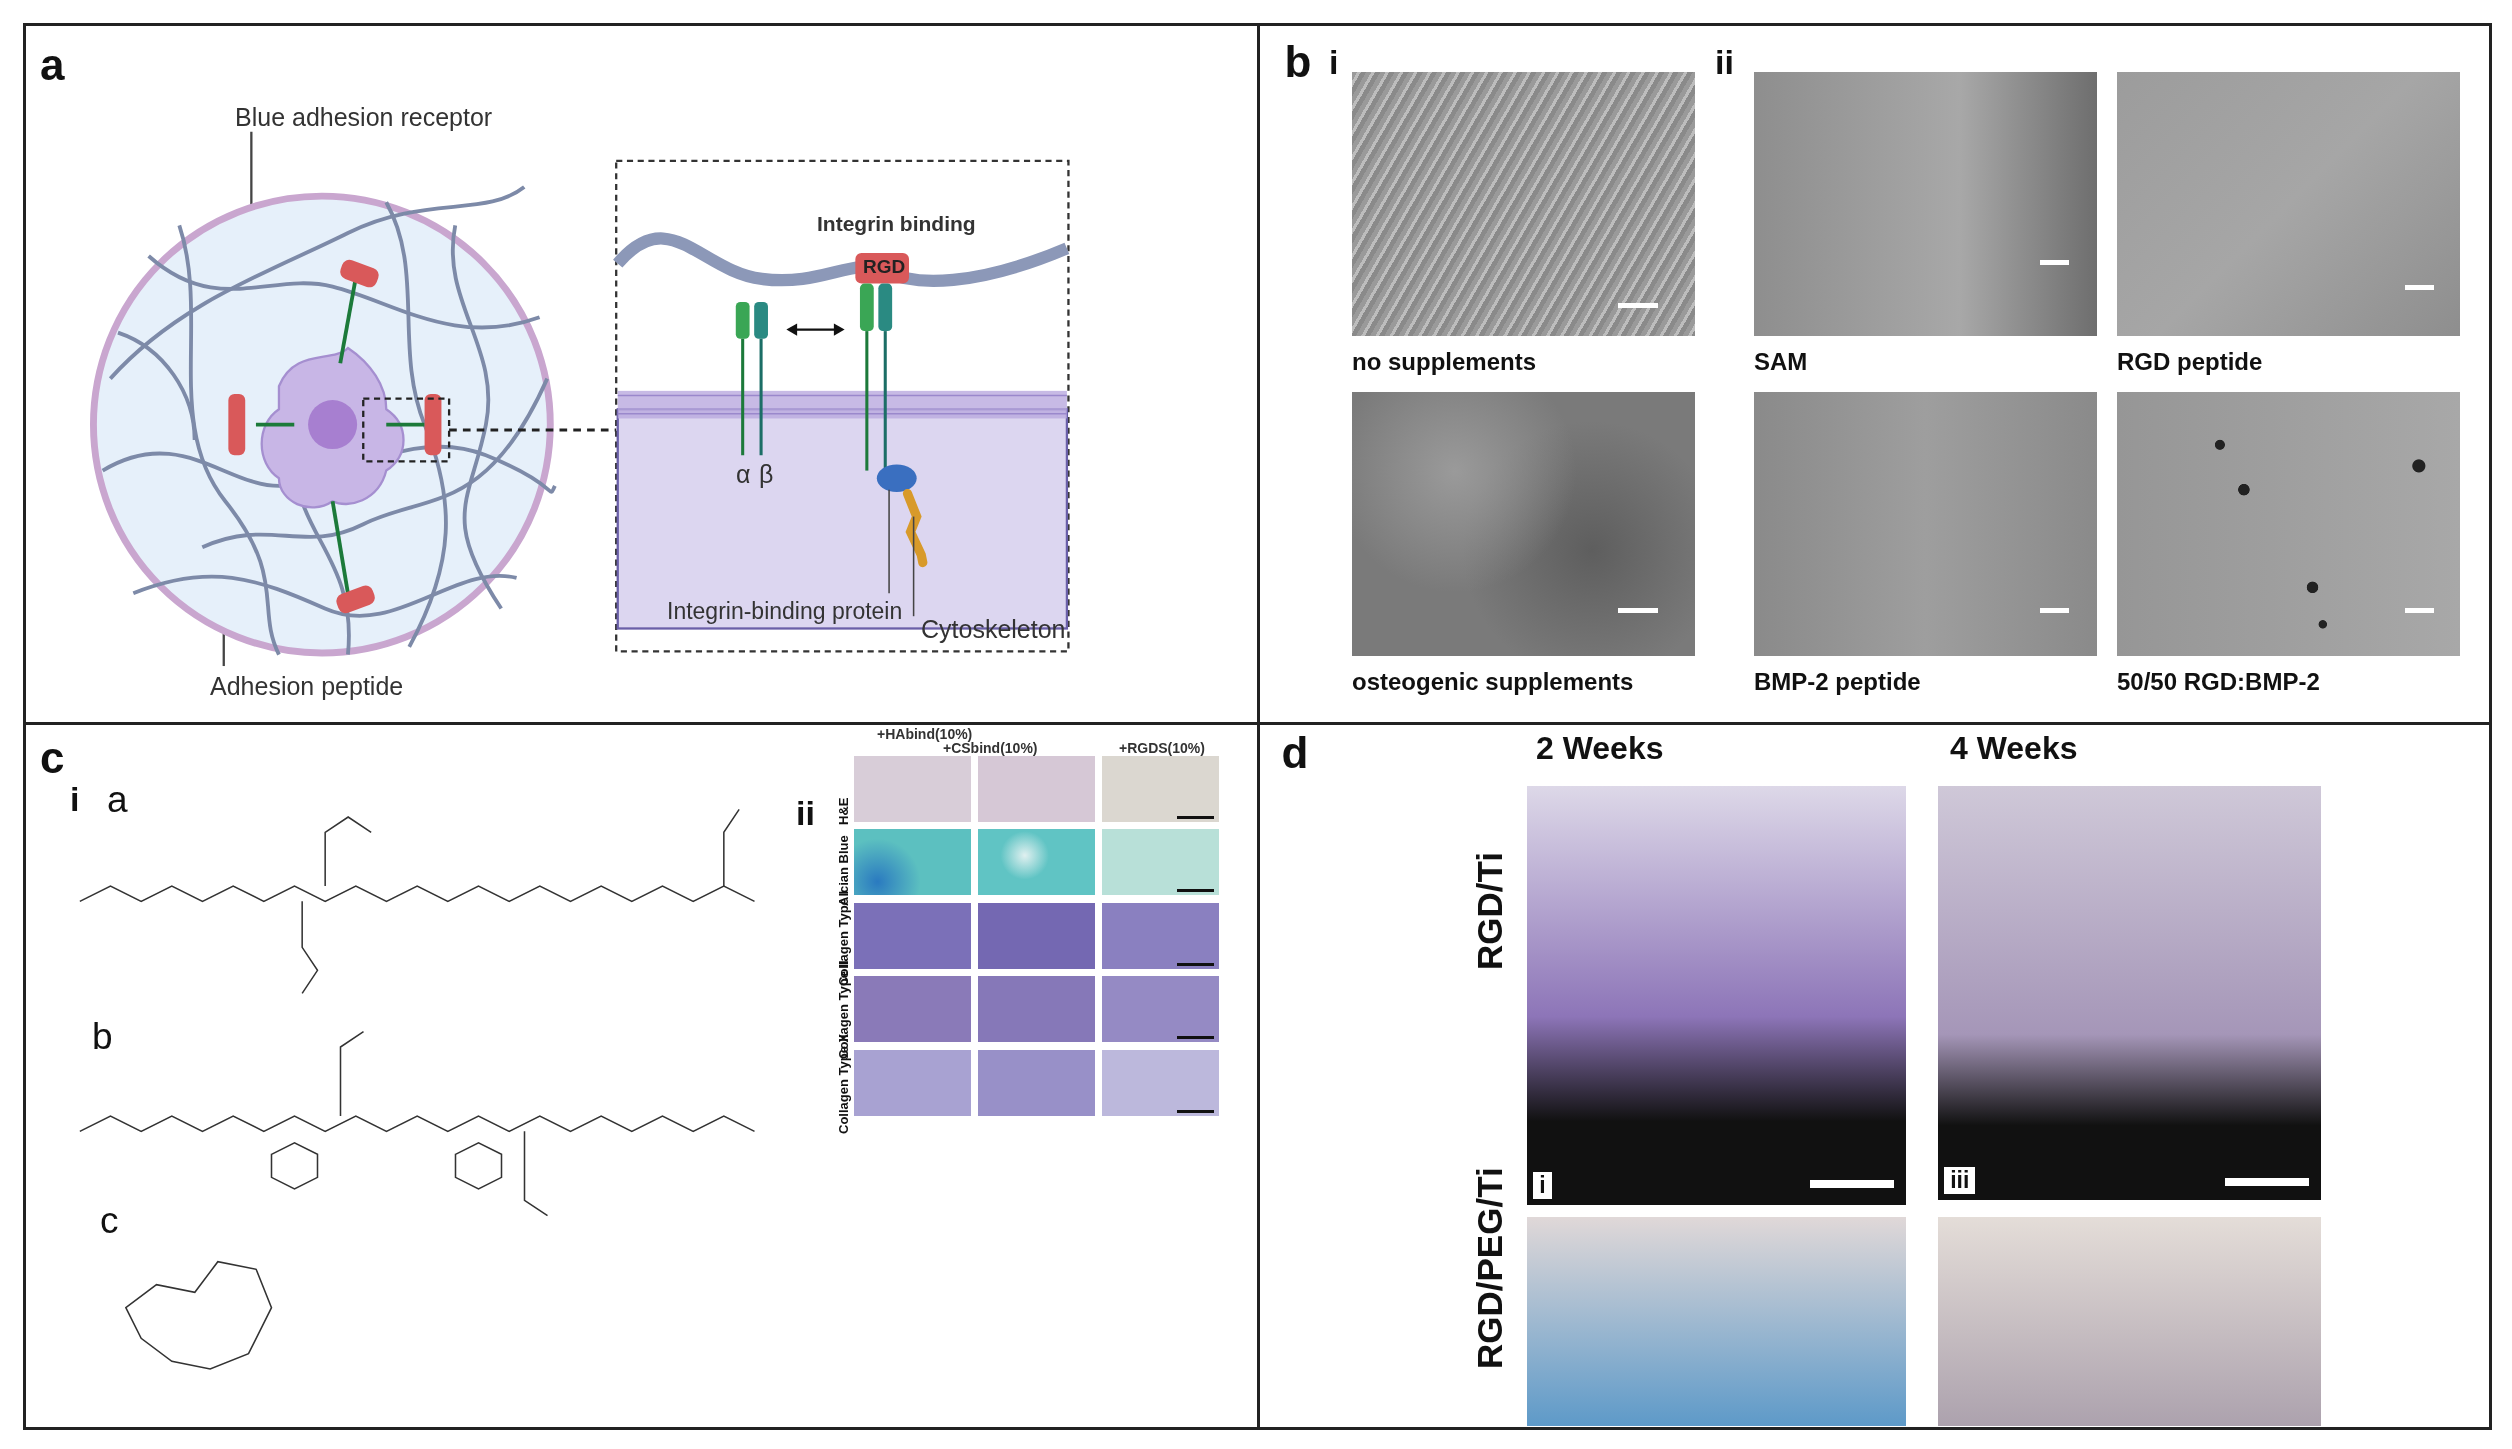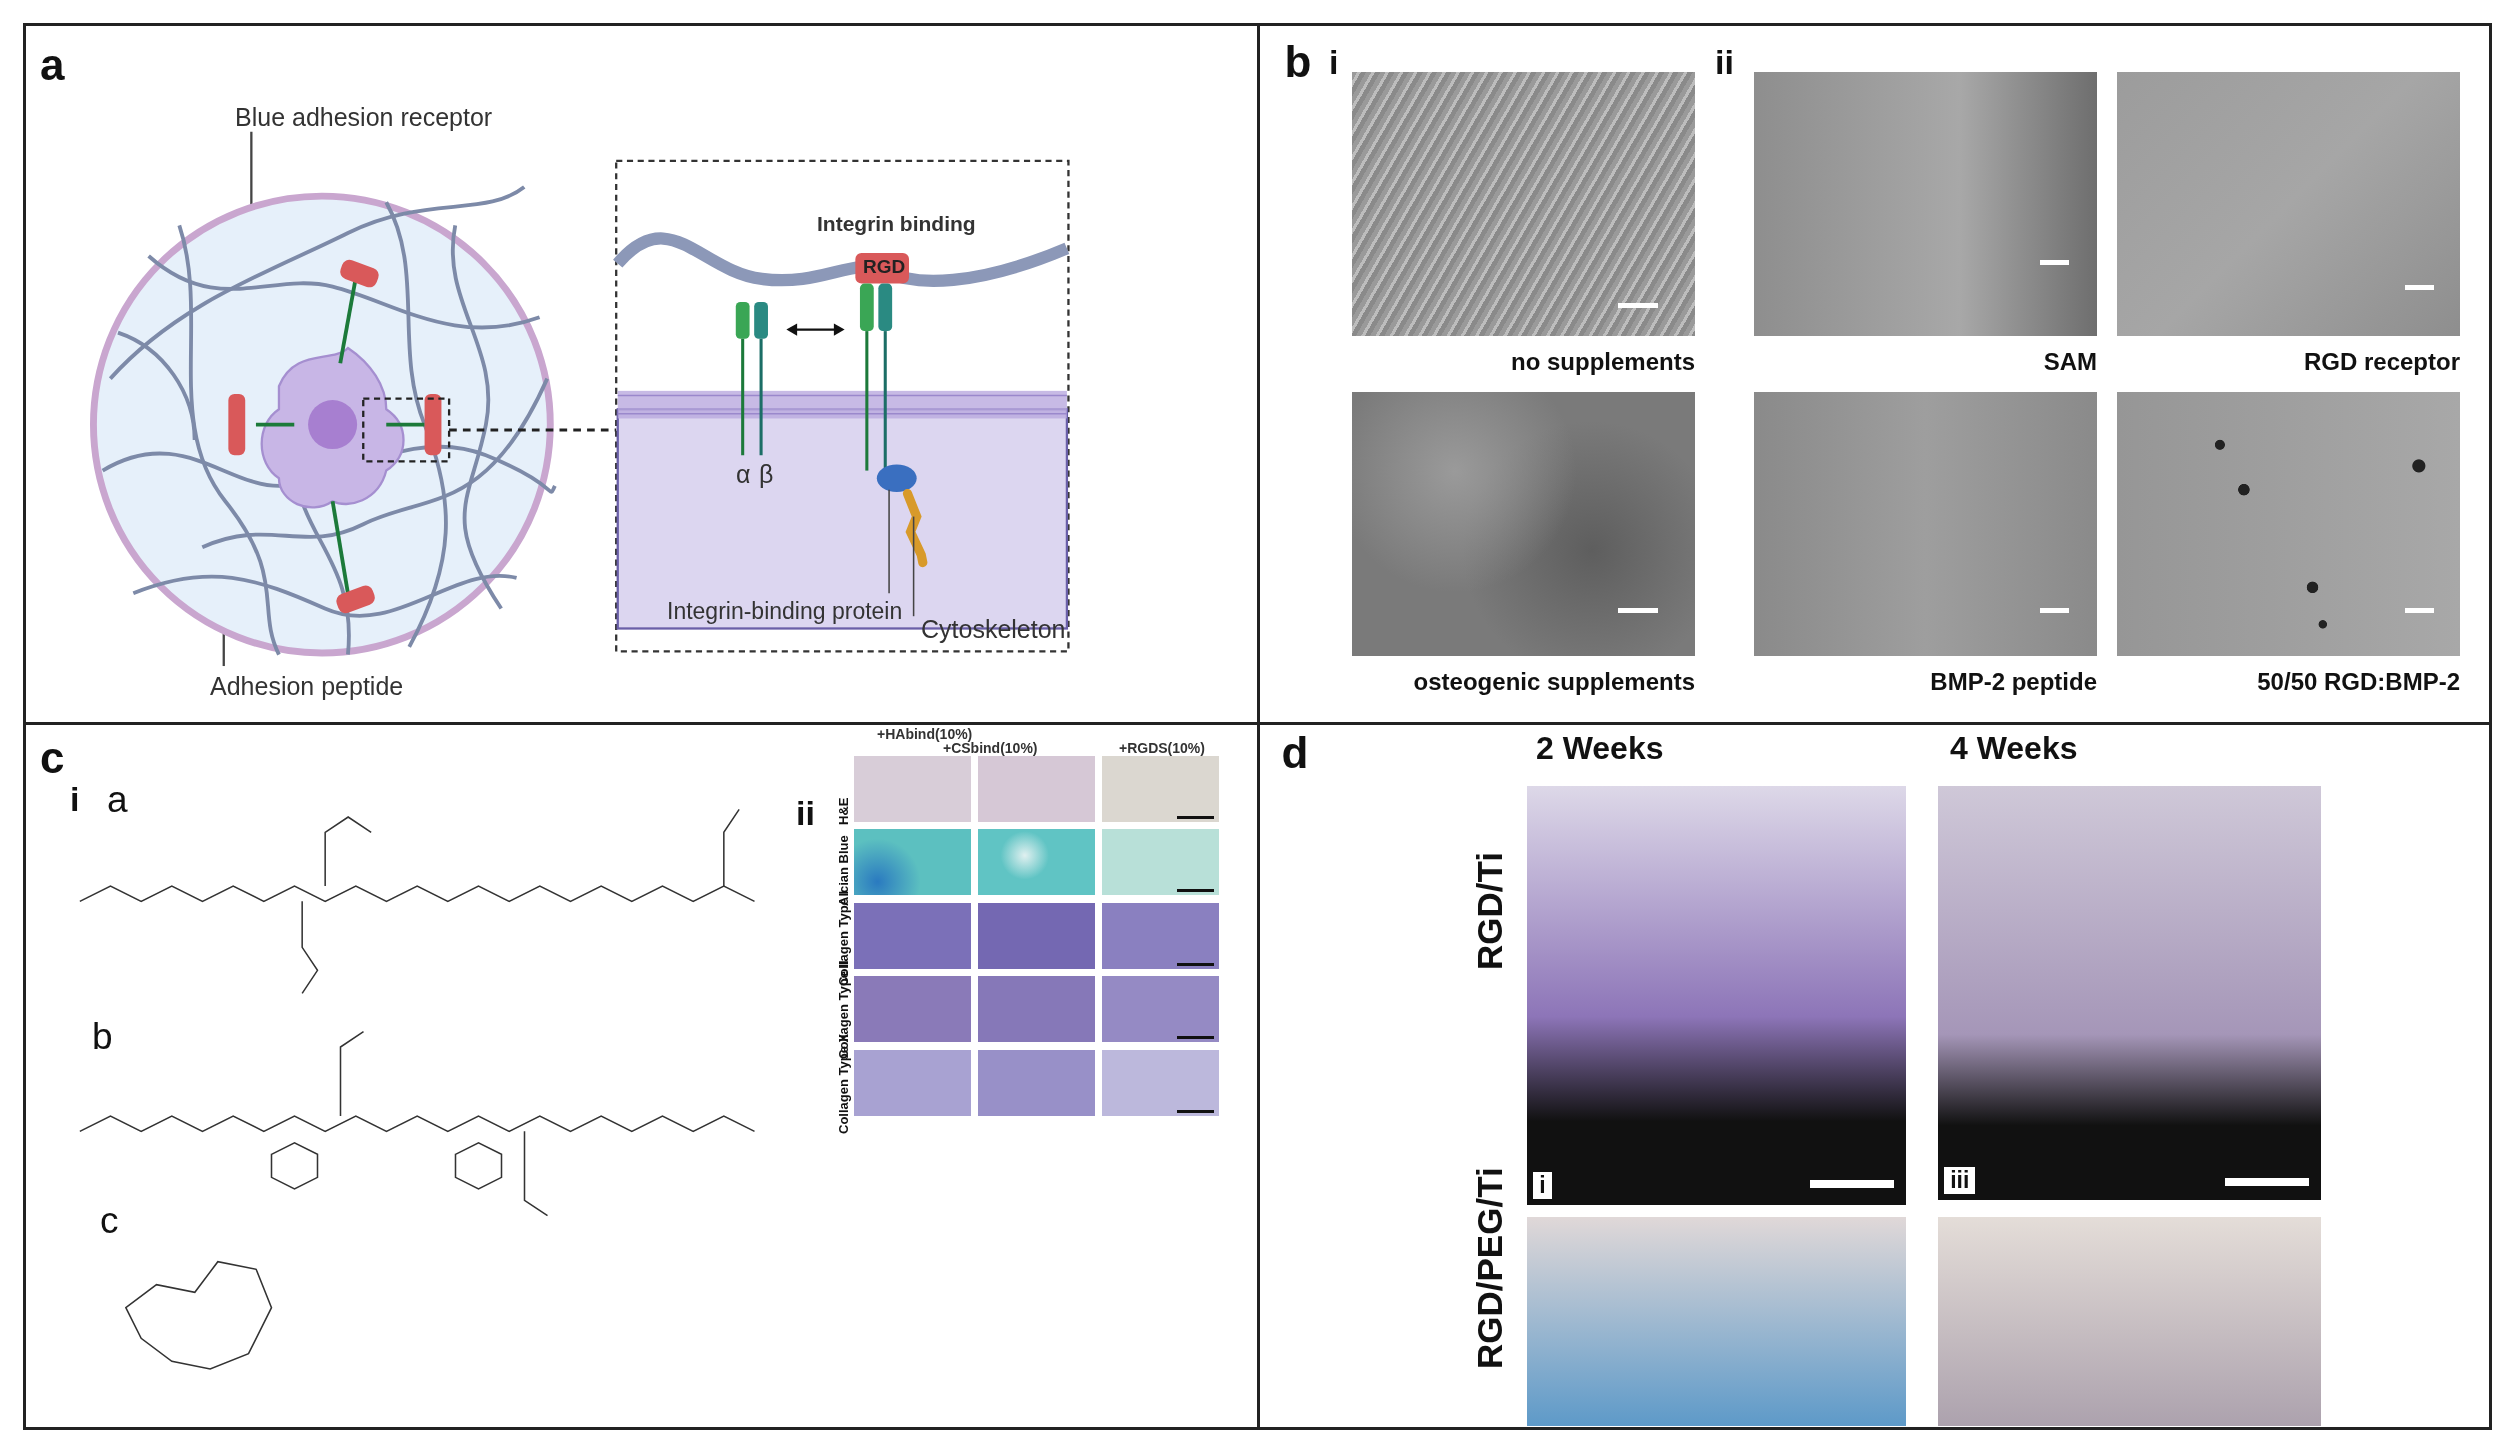--- a/index.html
+++ b/index.html
@@ -5,21 +5,21 @@
 *{box-sizing:border-box;margin:0;padding:0}
 html,body{width:2512px;height:1450px;background:#fff;overflow:hidden}
 body{font-family:"Liberation Sans",sans-serif;color:#111;position:relative}
 .frame{position:absolute;left:23px;top:23px;width:2469px;height:1407px;border:3.1px solid #222}
 .vline{position:absolute;left:1257px;top:23px;width:3.1px;height:1407px;background:#222}
 .hline{position:absolute;left:23px;top:722px;width:2469px;height:3.1px;background:#222}
 .panel{position:absolute;overflow:hidden}
 .plabel{position:absolute;font-weight:bold;font-size:44px;line-height:1}
 .sub{position:absolute;font-weight:bold;font-size:34px}
 .anno{position:absolute;font-size:25px;color:#333;white-space:nowrap}
-.cap{position:absolute;font-weight:bold;font-size:24px;text-align:right;white-space:nowrap;color:#111}
+.cap{position:absolute;font-weight:bold;font-size:24px;text-align:left;white-space:nowrap;color:#111}
 .micro{position:absolute;overflow:hidden}
 .scale{position:absolute;height:5.4px;background:#fff}
 .scaleb{position:absolute;height:5.4px;background:#111}
 .rot{position:absolute;transform:rotate(-90deg);transform-origin:left top;white-space:nowrap;font-weight:bold}
 </style>
 </head>
 <body>
 
 <div class="frame"></div>
 <div class="vline"></div>
@@ -114,21 +114,21 @@
     </div>
   <div class="micro" style="left:494px;top:46px;width:343px;height:264px;background:linear-gradient(90deg,#8e8e8e,#a8a8a8 60%,#6e6e6e);">
       <div class="scale" style="right:28px;bottom:71px;width:29px;"></div>
     </div>
   <div class="micro" style="left:857px;top:46px;width:343px;height:264px;background:linear-gradient(135deg,#9c9c9c,#a6a6a6 50%,#8e8e8e);">
       <div class="scale" style="right:26px;bottom:46px;width:29px;"></div>
     </div>
 
   <div class="cap" style="left:92px;top:322px;width:343px;">no supplements</div>
   <div class="cap" style="left:494px;top:322px;width:343px;">SAM</div>
-  <div class="cap" style="left:857px;top:322px;width:343px;">RGD receptor</div>
+  <div class="cap" style="left:857px;top:322px;width:343px;">RGD peptide</div>
 
   <div class="micro" style="left:92px;top:366px;width:343px;height:264px;background:radial-gradient(circle at 30% 30%,#9a9a9a,transparent 40%),radial-gradient(circle at 70% 60%,#5e5e5e,transparent 45%),#7a7a7a;">
       <div class="scale" style="right:37px;bottom:43px;width:40px;"></div>
     </div>
   <div class="micro" style="left:494px;top:366px;width:343px;height:264px;background:linear-gradient(90deg,#8a8a8a,#9e9e9e 50%,#8a8a8a);">
       <div class="scale" style="right:28px;bottom:43px;width:29px;"></div>
     </div>
   <div class="micro" style="left:857px;top:366px;width:343px;height:264px;background:radial-gradient(circle at 30% 20%,#222 0 4.6px,transparent 5.4px),radial-gradient(circle at 37% 37%,#222 0 5.4px,transparent 6.1px),radial-gradient(circle at 88% 28%,#222 0 6.1px,transparent 7px),radial-gradient(circle at 57% 74%,#222 0 5.4px,transparent 6.1px),radial-gradient(circle at 60% 88%,#222 0 3.8px,transparent 4.6px),linear-gradient(90deg,#969696,#a8a8a8);">
       <div class="scale" style="right:26px;bottom:43px;width:29px;"></div>
     </div>

